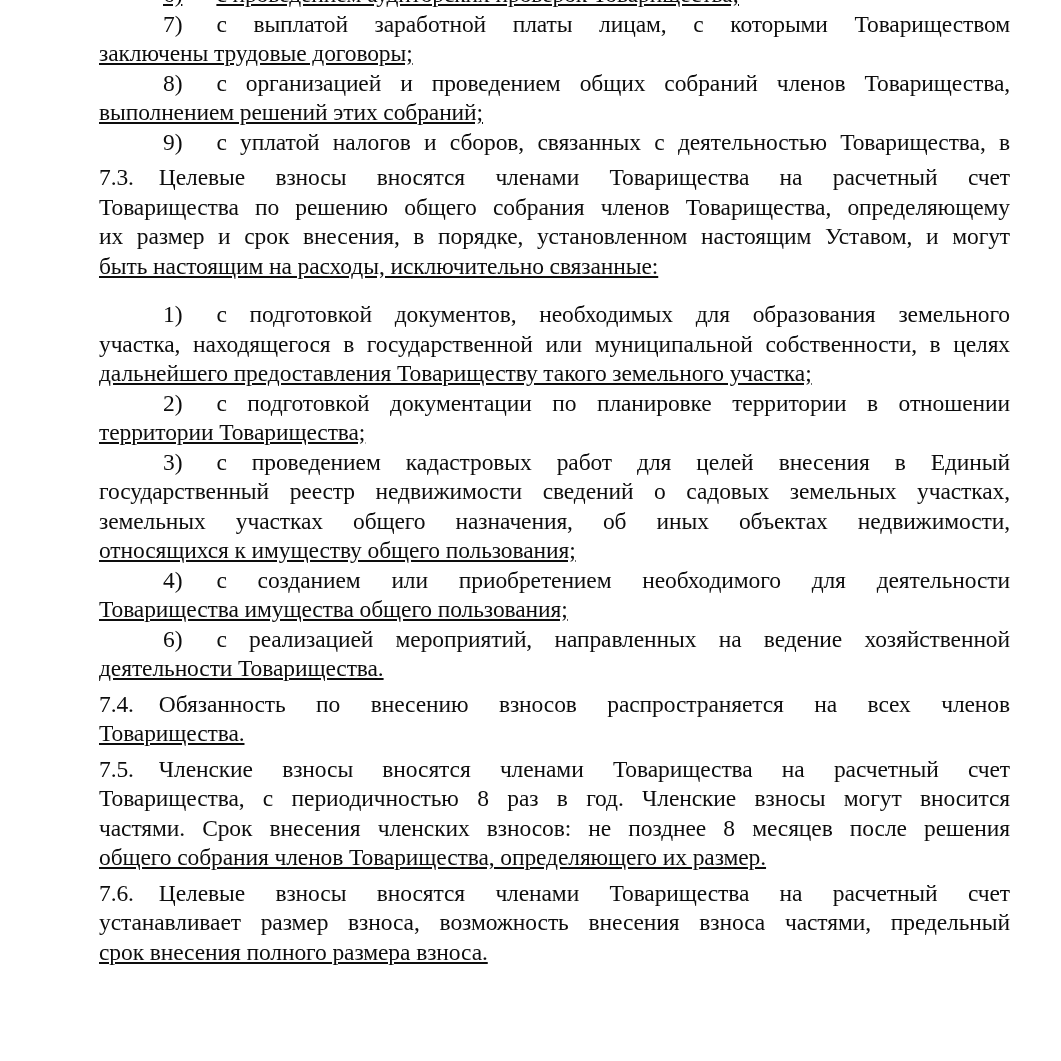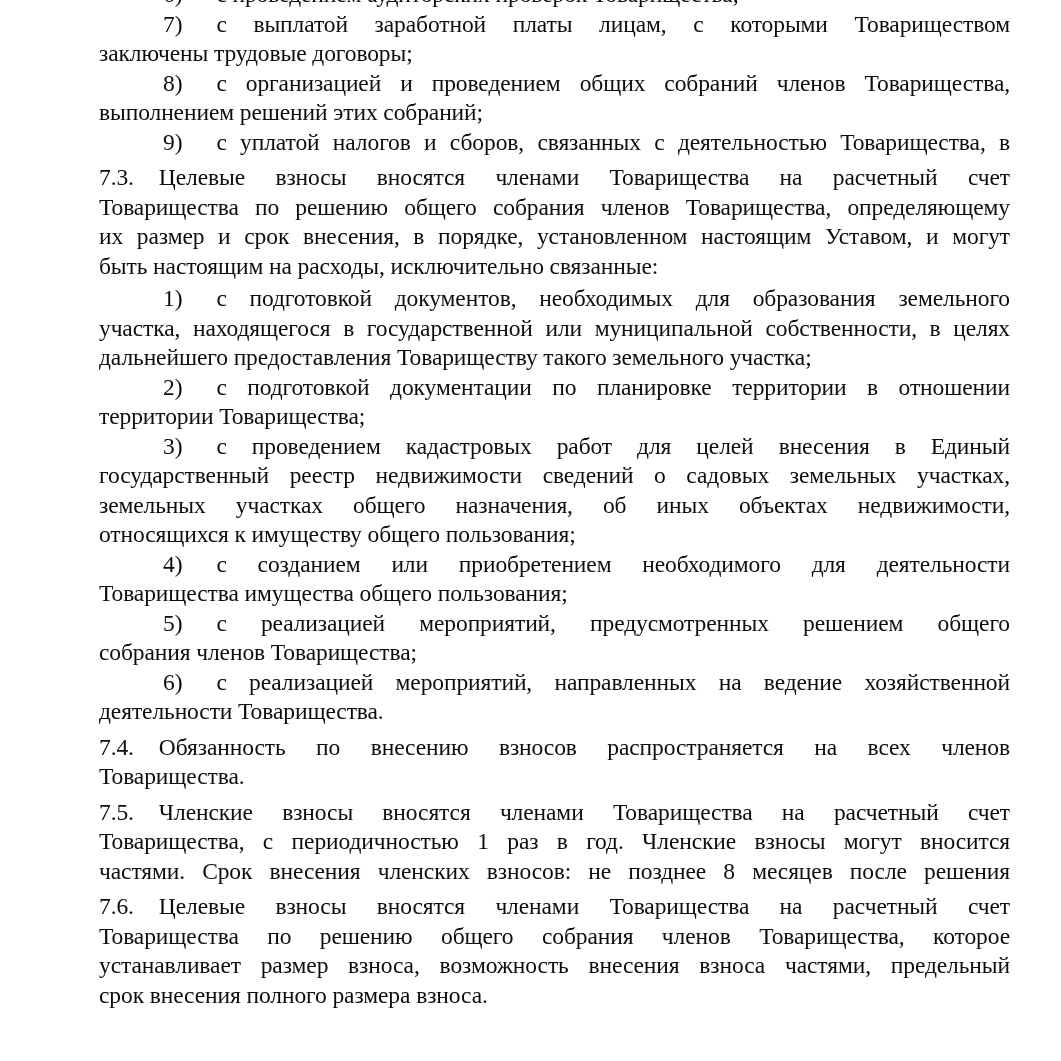--- a/index.html
+++ b/index.html
@@ -25,32 +25,33 @@
     margin: 0;
   }
   
   .para.clipped {
     margin-top: -20px;
   }
   .para.section {
     margin-top: 6px;
   }
   .section + .item {
-    margin-top: 3px;
+    margin-top: 19px;
   }
   .line {
     height: 29.5px;
     text-align: justify;
     text-align-last: justify;
     -moz-text-align-last: justify;
     white-space: nowrap;
     overflow: visible;
   }
   .line.last {
     text-align-last: left;
+    text-decoration: underline;
     -moz-text-align-last: left;
   }
   .item .line.first {
     text-indent: 64px;
   }
   .section .line.first {
     text-indent: 0;
   }
   .tab {
     display: inline-block;
@@ -96,35 +97,31 @@
       <div class="line first"><span class="marker">3)</span><span class="tab"></span>с проведением кадастровых работ для целей внесения в Единый</div>
       <div class="line">государственный реестр недвижимости сведений о садовых земельных участках,</div>
       <div class="line">земельных участках общего назначения, об иных объектах недвижимости,</div>
       <div class="line last">относящихся к имуществу общего пользования;</div>
     </div>
     <div class="para item">
       <div class="line first"><span class="marker">4)</span><span class="tab"></span>с созданием или приобретением необходимого для деятельности</div>
       <div class="line last">Товарищества имущества общего пользования;</div>
     </div>
     <div class="para item">
-      <div class="line first"><span class="marker">5)</span><span class="tab"></span>с реализацией мероприятий, предусмотренных решением общего</div>
-      <div class="line last">собрания членов Товарищества;</div>
-    </div>
-    <div class="para item">
       <div class="line first"><span class="marker">6)</span><span class="tab"></span>с реализацией мероприятий, направленных на ведение хозяйственной</div>
       <div class="line last">деятельности Товарищества.</div>
     </div>
     <div class="para section">
       <div class="line first"><span class="marker">7.4.</span><span class="tab"></span>Обязанность по внесению взносов распространяется на всех членов</div>
       <div class="line last">Товарищества.</div>
     </div>
     <div class="para section">
       <div class="line first"><span class="marker">7.5.</span><span class="tab"></span>Членские взносы вносятся членами Товарищества на расчетный счет</div>
-      <div class="line">Товарищества, с периодичностью 1 раз в год. Членские взносы могут вносится</div>
+      <div class="line">Товарищества, с периодичностью 8 раз в год. Членские взносы могут вносится</div>
       <div class="line">частями. Срок внесения членских взносов: не позднее 8 месяцев после решения</div>
+      <div class="line last">общего собрания членов Товарищества, определяющего их размер.</div>
     </div>
     <div class="para section">
       <div class="line first"><span class="marker">7.6.</span><span class="tab"></span>Целевые взносы вносятся членами Товарищества на расчетный счет</div>
-      <div class="line">Товарищества по решению общего собрания членов Товарищества, которое</div>
       <div class="line">устанавливает размер взноса, возможность внесения взноса частями, предельный</div>
       <div class="line last">срок внесения полного размера взноса.</div>
     </div>
   </div>
 
 </body></html>

